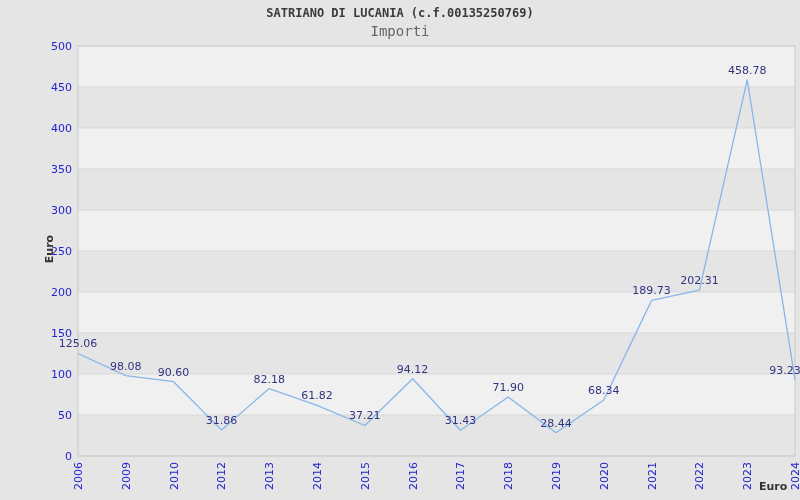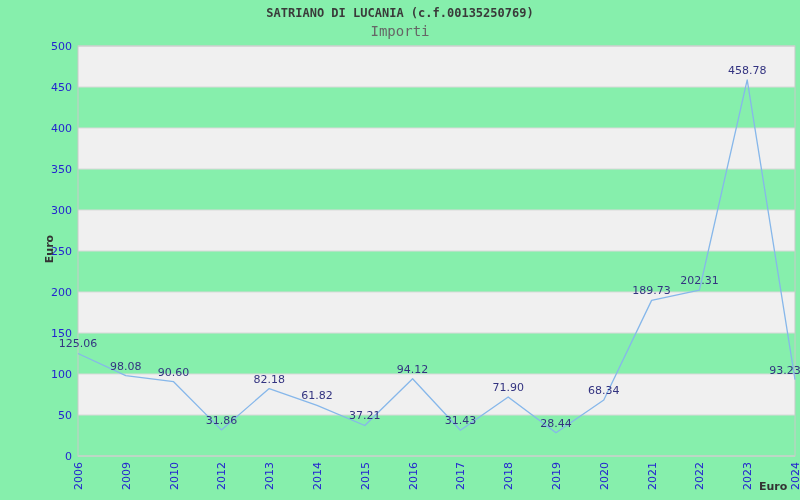--- a/index.html
+++ b/index.html
@@ -1,20 +1,20 @@
 <!DOCTYPE html>
 <html><head>
 <meta charset="utf-8">
 <style>
   html, body { margin: 0; padding: 0; background: #ffffff; }
   .chart {
     position: relative;
     width: 800px;
     height: 500px;
-    background: #86efac;
+    background: #e5e5e5;
     font-family: "DejaVu Sans", sans-serif;
     overflow: hidden;
   }
   .chart-title {
     position: absolute;
     top: 6px; left: 0;
     width: 100%;
     text-align: center;
     font-family: "DejaVu Sans Mono", monospace;
     font-weight: bold;

